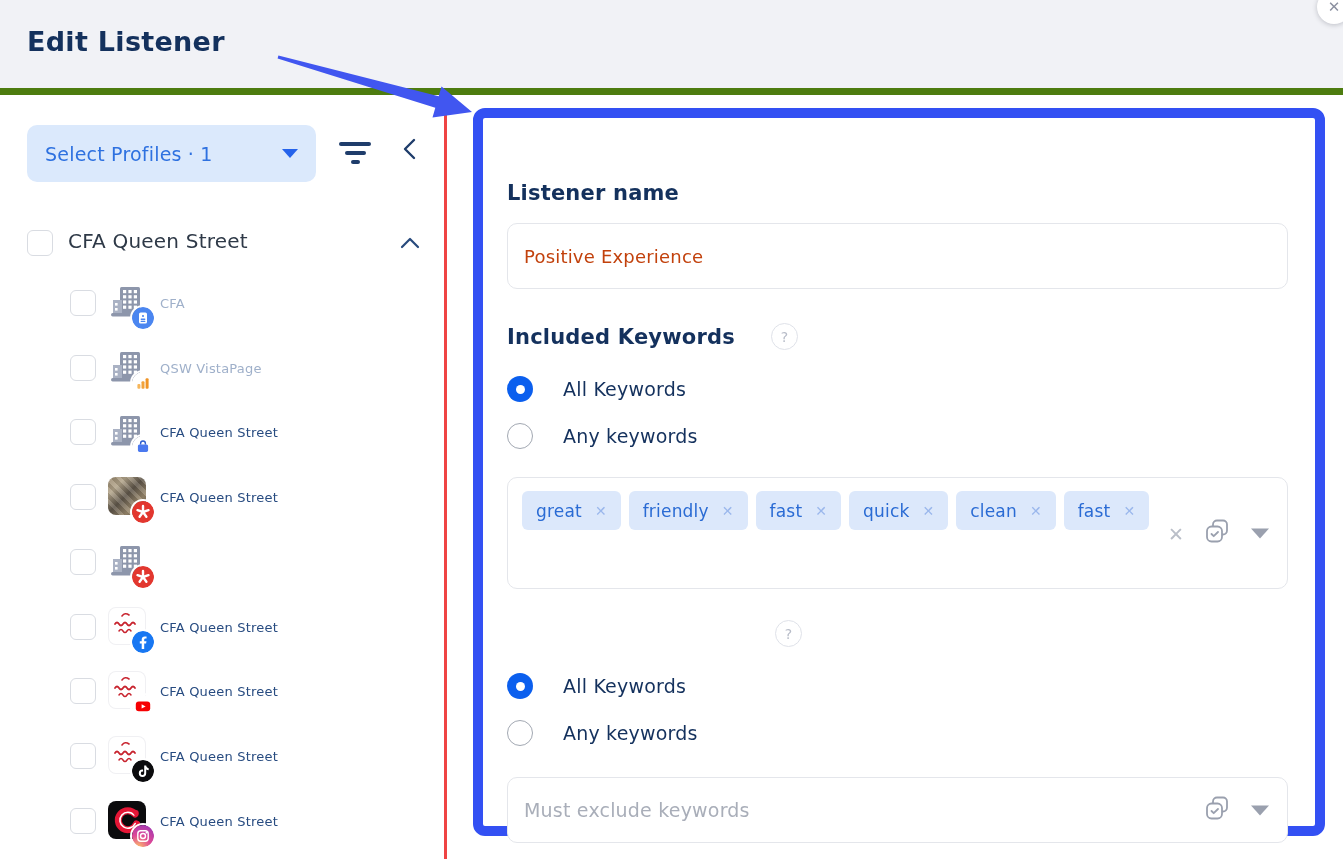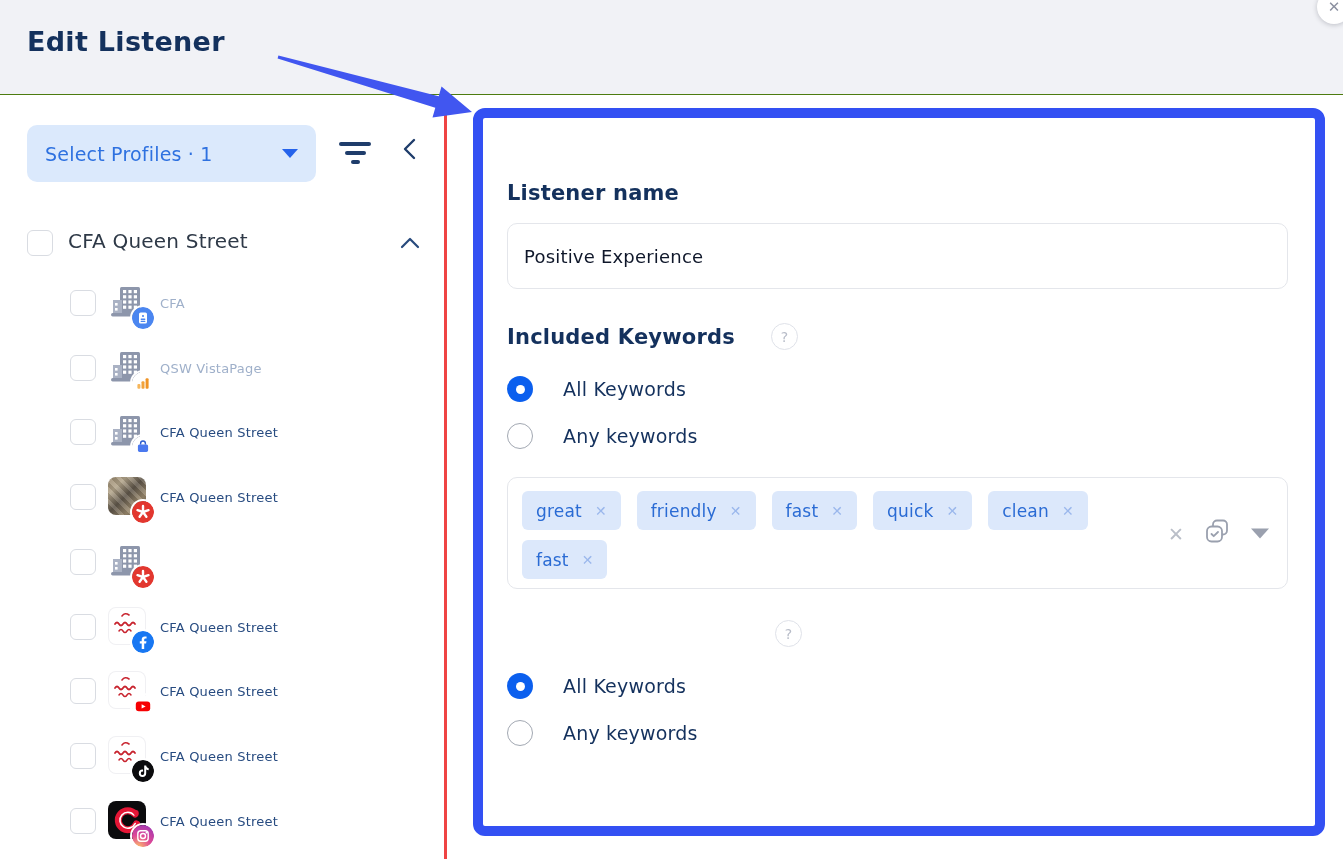--- a/index.html
+++ b/index.html
@@ -1,21 +1,21 @@
 <!DOCTYPE html>
 <html><head>
 <meta charset="utf-8">
 <style>
   * { margin:0; padding:0; box-sizing:border-box; }
   html,body { width:1343px; height:859px; overflow:hidden; }
   body { font-family:"DejaVu Sans","Liberation Sans",sans-serif; background:#fff; position:relative; }
 
   
   .header { position:absolute; left:0; top:0; width:1343px; height:95px;
-            background:#f1f2f6; border-bottom:1px solid #4d7c0f; }
+            background:#f1f2f6; border-bottom:7px solid #4d7c0f; }
   .header-title { position:absolute; left:27px; top:26px; font-size:27px; font-weight:600;
                   color:#14315d; letter-spacing:.3px; }
   .close-btn { position:absolute; left:1317px; top:-10px; width:34px; height:34px;
                border-radius:50%; background:#fff; box-shadow:0 1px 5px rgba(40,45,60,.25);
                display:flex; align-items:center; justify-content:center;
                color:#8b90a0; font-size:15px; font-weight:700; z-index:30; }
 
   
   .sidebar { position:absolute; left:0; top:96px; width:447px; height:763px;
              background:#fff; border-right:3px solid #ef4444; }
@@ -72,36 +72,36 @@
                  border:1.5px solid #dfe2e9; color:#b7bcc8; font-size:14px;
                  display:flex; align-items:center; justify-content:center; }
   .help-included { left:288px; top:158px; }
   .help-excluded { left:292px; top:455px; }
 
   .text-input { position:absolute; left:24px; width:781px; height:66px; background:#fff;
                 border:1px solid #e4e6eb; border-radius:10px; display:flex; align-items:center;
                 padding:0 16px; }
   .name-input { top:58px; }
   .exclude-input { top:612px; }
-  .input-value { font-size:18px; color:#0f172a; letter-spacing:.2px; }
+  .input-value { font-size:18px; color:#c2410c; letter-spacing:.2px; }
   .placeholder { font-size:19px; color:#a9aeb9; letter-spacing:.2px; }
 
   .radio-row { position:absolute; left:24px; height:28px; display:flex; align-items:center; }
   .r-inc-1 { top:210px; } .r-inc-2 { top:257px; }
   .r-exc-1 { top:507px; } .r-exc-2 { top:554px; }
   .radio { width:26px; height:26px; border-radius:50%; border:1.5px solid #a2a8b2;
            background:#fff; position:relative; flex:none; }
   .radio.on { border:none; background:#0b5fee; }
   .radio.on::after { content:""; position:absolute; left:8.5px; top:8.5px; width:9px; height:9px;
            border-radius:50%; background:#fff; }
   .radio-label { margin-left:30px; font-size:19px; color:#14315d; letter-spacing:.2px; }
 
   .keywords-box { position:absolute; left:24px; top:312px; width:781px; height:112px;
                   border:1px solid #e4e6eb; border-radius:10px; padding:13px 120px 13px 14px; }
-  .tags { display:flex; flex-wrap:wrap; gap:10px 16px; }
+  .tags { display:flex; flex-wrap:wrap; gap:10px 8px; }
   .tag { background:#dce8fb; border-radius:6px; height:39px; display:flex; align-items:center;
          padding:0 14px; }
   .tag .t-label { font-size:17px; color:#2a6bd4; letter-spacing:.2px; }
   .tag .t-x { margin-left:13px; font-size:14px; font-weight:700; color:#9ab7ec; cursor:pointer; }
   .box-controls { position:absolute; right:18px; top:50%; transform:translateY(-50%);
                   display:flex; align-items:center; gap:20px; }
   .clear-x { font-size:19px; font-weight:700; color:#b9bec8; }
   .caret-down-gray { width:0; height:0; border-left:9px solid transparent;
                   border-right:9px solid transparent; border-top:10px solid #9aa0ae; }
   .exclude-controls { position:absolute; right:18px; top:50%; transform:translateY(-50%);
@@ -445,18 +445,31 @@
 
     <div class="radio-row r-exc-1">
       <span class="radio on"></span>
       <span class="radio-label">All Keywords</span>
     </div>
     <div class="radio-row r-exc-2">
       <span class="radio"></span>
       <span class="radio-label">Any keywords</span>
     </div>
 
+    <div class="text-input exclude-input">
+      <span class="placeholder">Must exclude keywords</span>
+      <div class="exclude-controls">
+        <span>
+          <svg width="27" height="27" viewBox="0 0 27 27" fill="none">
+            <rect x="9" y="3" width="14" height="14" rx="4" stroke="#9aa0ae" stroke-width="1.8"></rect>
+            <rect x="3" y="9" width="15" height="15" rx="4.5" stroke="#9aa0ae" stroke-width="1.8" fill="#fff"></rect>
+            <path d="M7.5 16.5 l2.2 2.2 L14 14.5" stroke="#9aa0ae" stroke-width="1.8" stroke-linecap="round" stroke-linejoin="round"></path>
+          </svg>
+        </span>
+        <span class="caret-down-gray"></span>
+      </div>
+    </div>
   </div>
 </div>
 
 <svg class="arrow-overlay">
   <polygon points="277.6,58.4 435.3,107.8 432.5,117.4 472,112 441.5,86.6 438.7,96.2 278.4,55.6" fill="#4156f0"></polygon>
 </svg>
 
 </body></html>

